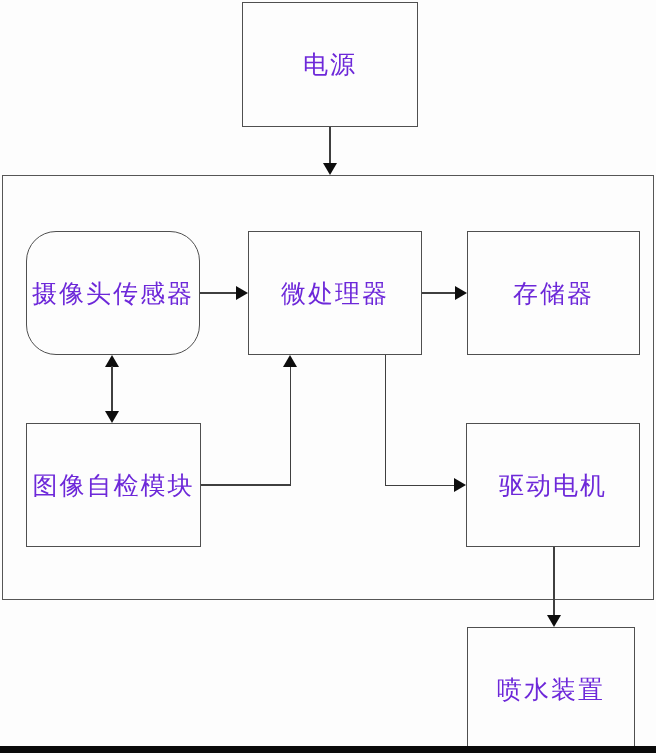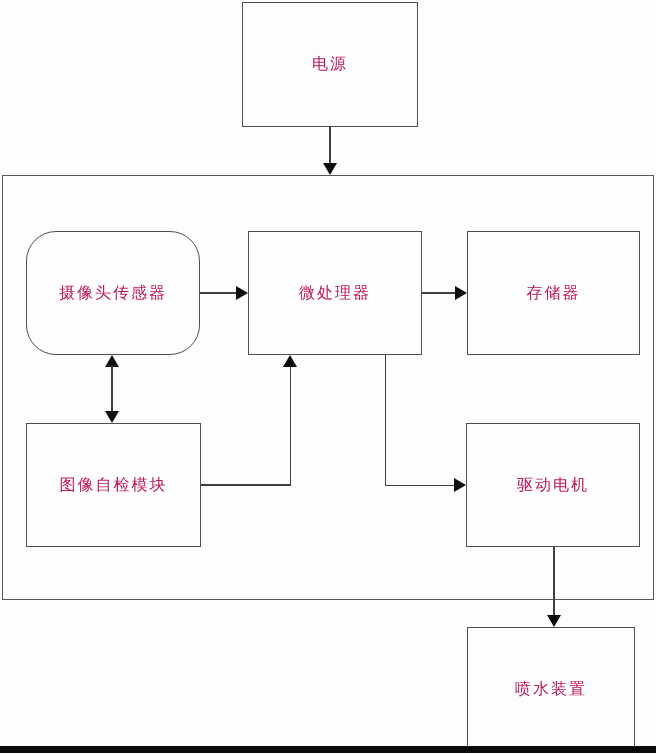--- a/index.html
+++ b/index.html
@@ -18,22 +18,22 @@
   .box {
     position: absolute;
     border: 1.5px solid #4f4f4f;
     background: #fdfdfd;
     display: flex;
     align-items: center;
     justify-content: center;
     box-sizing: border-box;
   }
   .box span {
-    font-size: 16px;
-    color: #be185d;
+    font-size: 25px;
+    color: #6d28d9;
     letter-spacing: 2px;
     white-space: nowrap;
   }
   .frame {
     position: absolute;
     border: 1.5px solid #565656;
     box-sizing: border-box;
     background: transparent;
   }
   .hline {

